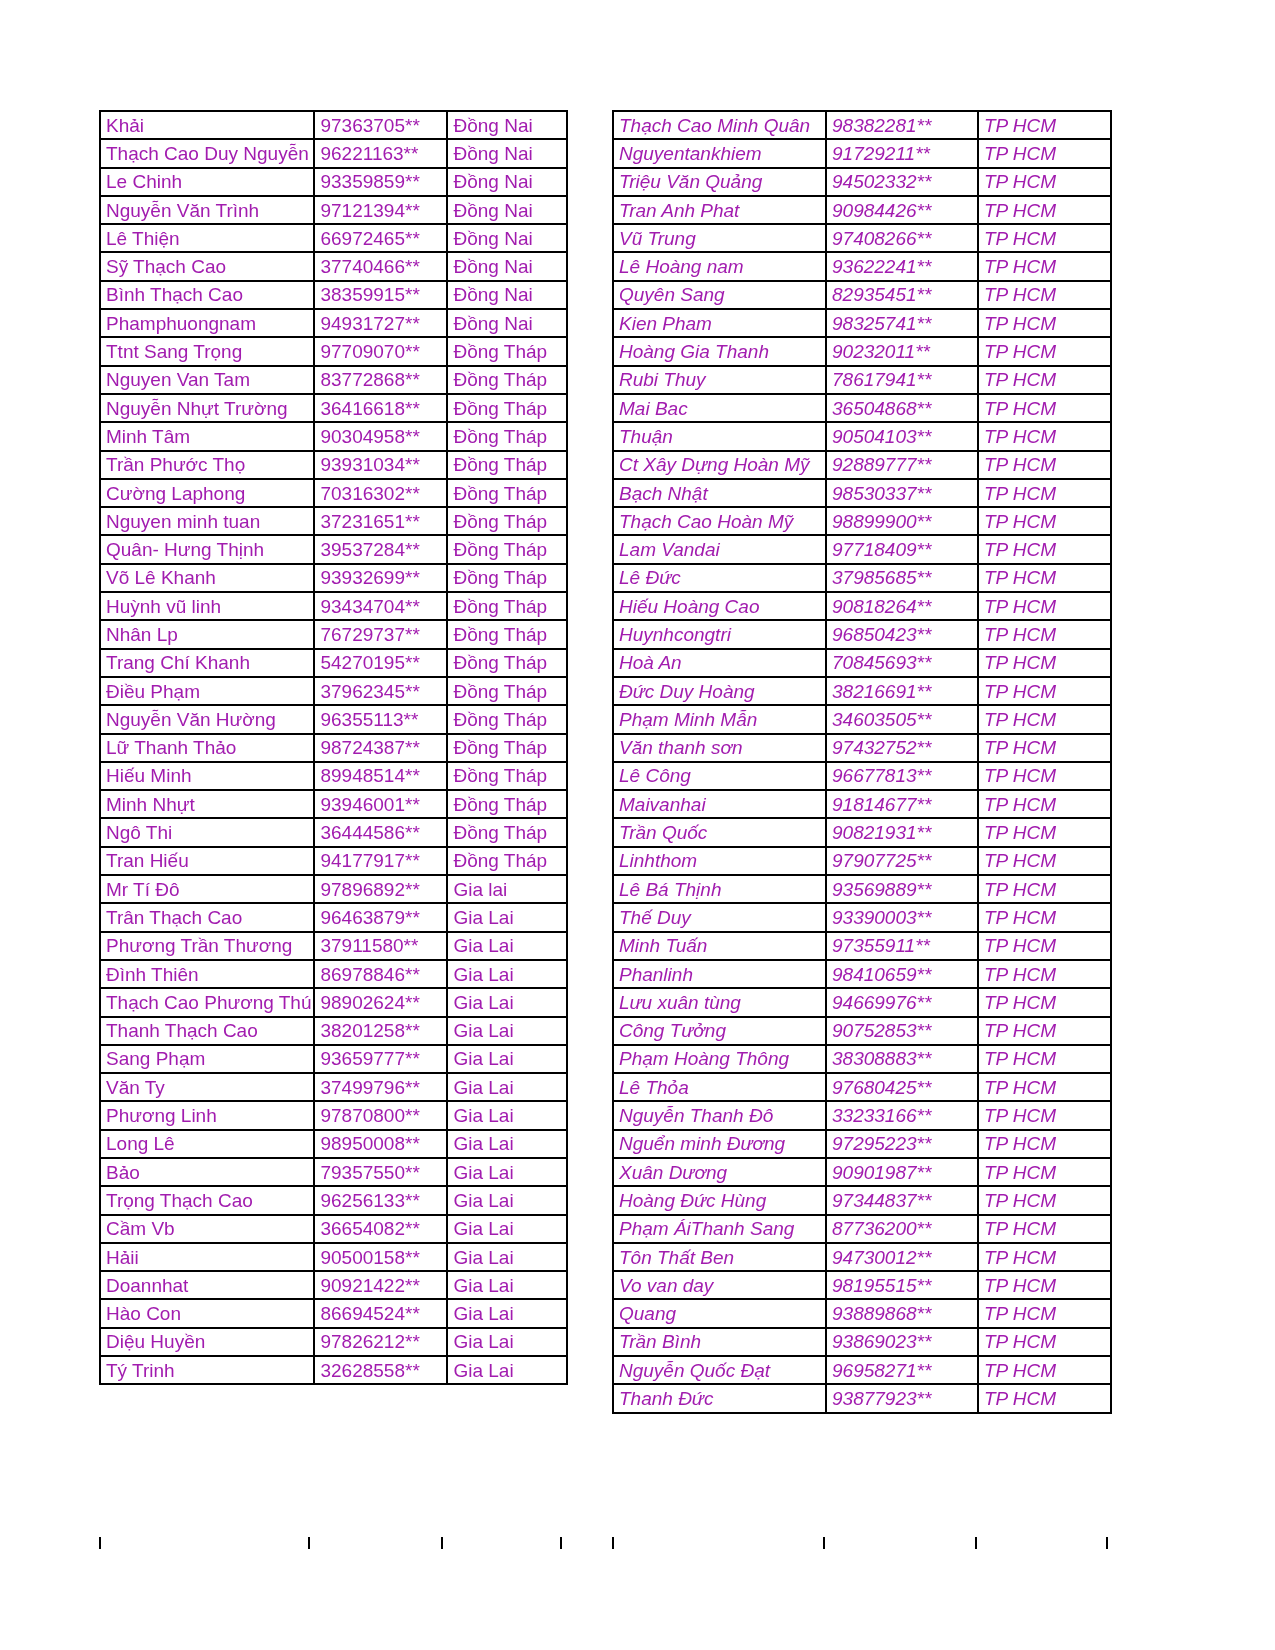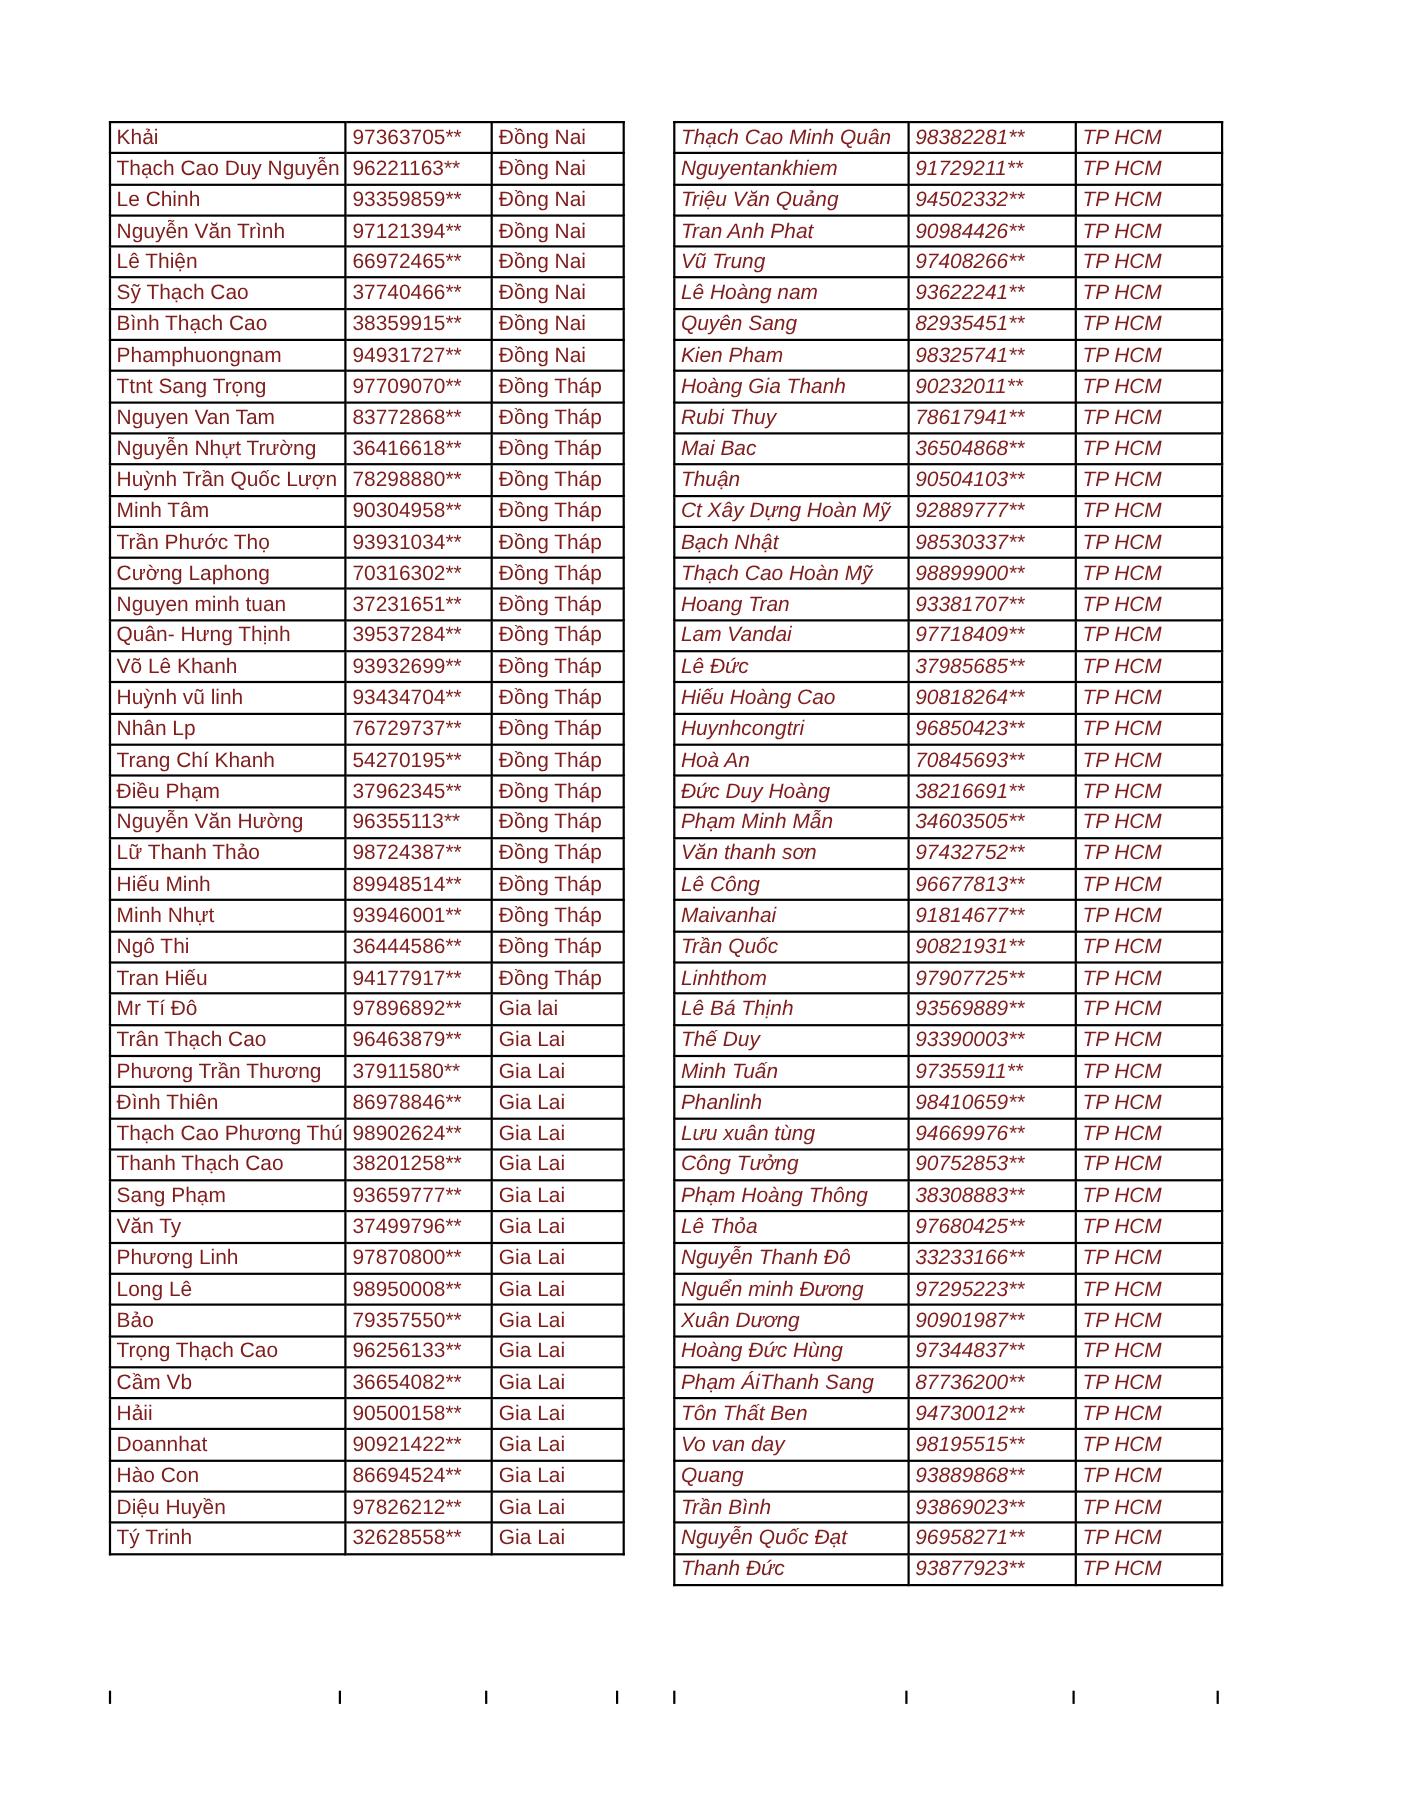--- a/index.html
+++ b/index.html
@@ -3,21 +3,21 @@
 <meta charset="utf-8">
 <style>
   * { margin: 0; padding: 0; box-sizing: border-box; }
   html, body { background: #ffffff; }
   .page {
     position: relative;
     width: 1275px;
     height: 1650px;
     background: #ffffff;
     font-family: "Liberation Sans", "DejaVu Sans", sans-serif;
-    color: #7f1d1d;
+    color: #a21caf;
     overflow: hidden;
   }
   table.contact-table {
     position: absolute;
     top: 110px;
     border-collapse: collapse;
     table-layout: fixed;
   }
   #table-left  { left: 99px;  }
   #table-right { left: 612px; font-style: italic; }
@@ -109,25 +109,20 @@
           <td>Nguyen Van Tam</td>
           <td>83772868**</td>
           <td>Đồng Tháp</td>
         </tr>
         <tr>
           <td>Nguyễn Nhựt Trường</td>
           <td>36416618**</td>
           <td>Đồng Tháp</td>
         </tr>
         <tr>
-          <td>Huỳnh Trần Quốc Lượn</td>
-          <td>78298880**</td>
-          <td>Đồng Tháp</td>
-        </tr>
-        <tr>
           <td>Minh Tâm</td>
           <td>90304958**</td>
           <td>Đồng Tháp</td>
         </tr>
         <tr>
           <td>Trần Phước Thọ</td>
           <td>93931034**</td>
           <td>Đồng Tháp</td>
         </tr>
         <tr>
@@ -366,25 +361,20 @@
           <td>TP HCM</td>
         </tr>
         <tr>
           <td>Bạch Nhật</td>
           <td>98530337**</td>
           <td>TP HCM</td>
         </tr>
         <tr>
           <td>Thạch Cao Hoàn Mỹ</td>
           <td>98899900**</td>
-          <td>TP HCM</td>
-        </tr>
-        <tr>
-          <td>Hoang Tran</td>
-          <td>93381707**</td>
           <td>TP HCM</td>
         </tr>
         <tr>
           <td>Lam Vandai</td>
           <td>97718409**</td>
           <td>TP HCM</td>
         </tr>
         <tr>
           <td>Lê Đức</td>
           <td>37985685**</td>

